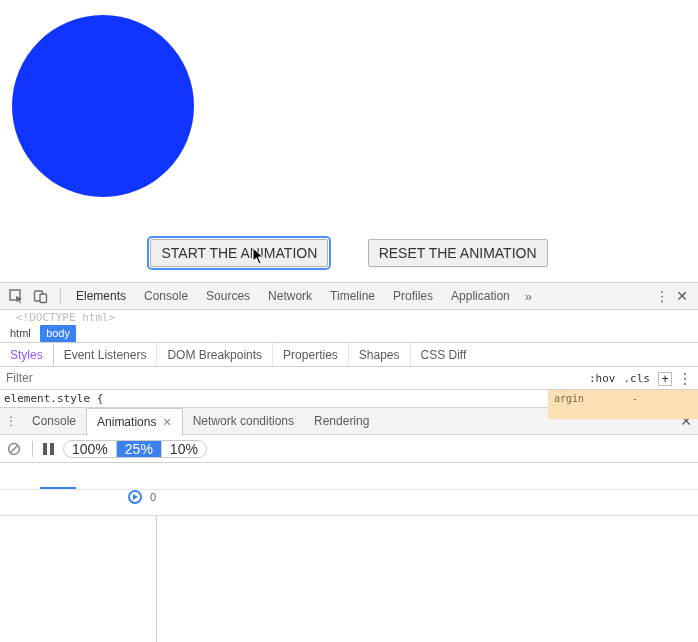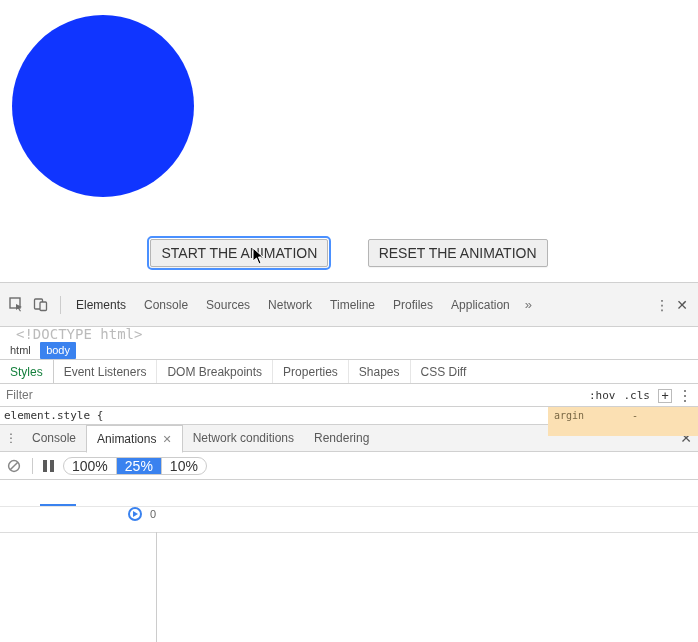--- a/index.html
+++ b/index.html
@@ -55,21 +55,21 @@
     position: absolute;
     top: 247px;
     left: 252px;
     pointer-events: none;
   }
 
   
   .dt-toolbar {
     display: flex;
     align-items: center;
-    height: 45px;
+    height: 28px;
     border-top: 1px solid #d0d0d0;
     border-bottom: 1px solid #d0d0d0;
     background: #f3f3f3;
     padding: 0 6px;
     font-size: 12px;
     color: #5a5a5a;
     justify-content: space-between;
   }
   .dt-tab {
     padding: 0 9px;
@@ -87,21 +87,21 @@
   .chevron { font-size: 13px; color: #777; padding:0 6px;}
   .kebab { width:20px; text-align:center; font-size:14px; color:#666;}
   .close-x { width:20px; text-align:center; font-size:14px; color:#555;}
 
   
   .dt-doctype {
     height: 15px;
     line-height: 15px;
     padding-left: 16px;
     font-family: Menlo, monospace;
-    font-size: 14px;
+    font-size: 11px;
     color: #bbb;
     background:#fff;
   }
   .dt-crumbs {
     height: 18px;
     background:#fff;
     border-bottom: 1px solid #d0d0d0;
     padding-left: 4px;
   }
   .crumb {
@@ -125,21 +125,21 @@
     border-bottom: 1px solid #d0d0d0;
     background:#fff;
   }
   .styles-tab {
     padding: 0 10px;
     line-height: 24px;
     font-size: 12px;
     color:#5a5a5a;
     border-right: 1px solid #e6e6e6;
   }
-  .styles-tab:first-child { border-right: 1px solid #ccc; color:#15803d; }
+  .styles-tab:first-child { border-right: 1px solid #ccc; color:#8b5cf6; }
   .styles-tab:last-child { border-right: none; }
 
   
   .filter-row {
     position:relative;
     height: 23px;
     border-bottom: 1px solid #d0d0d0;
     background:#fff;
   }
   .filter-input {

